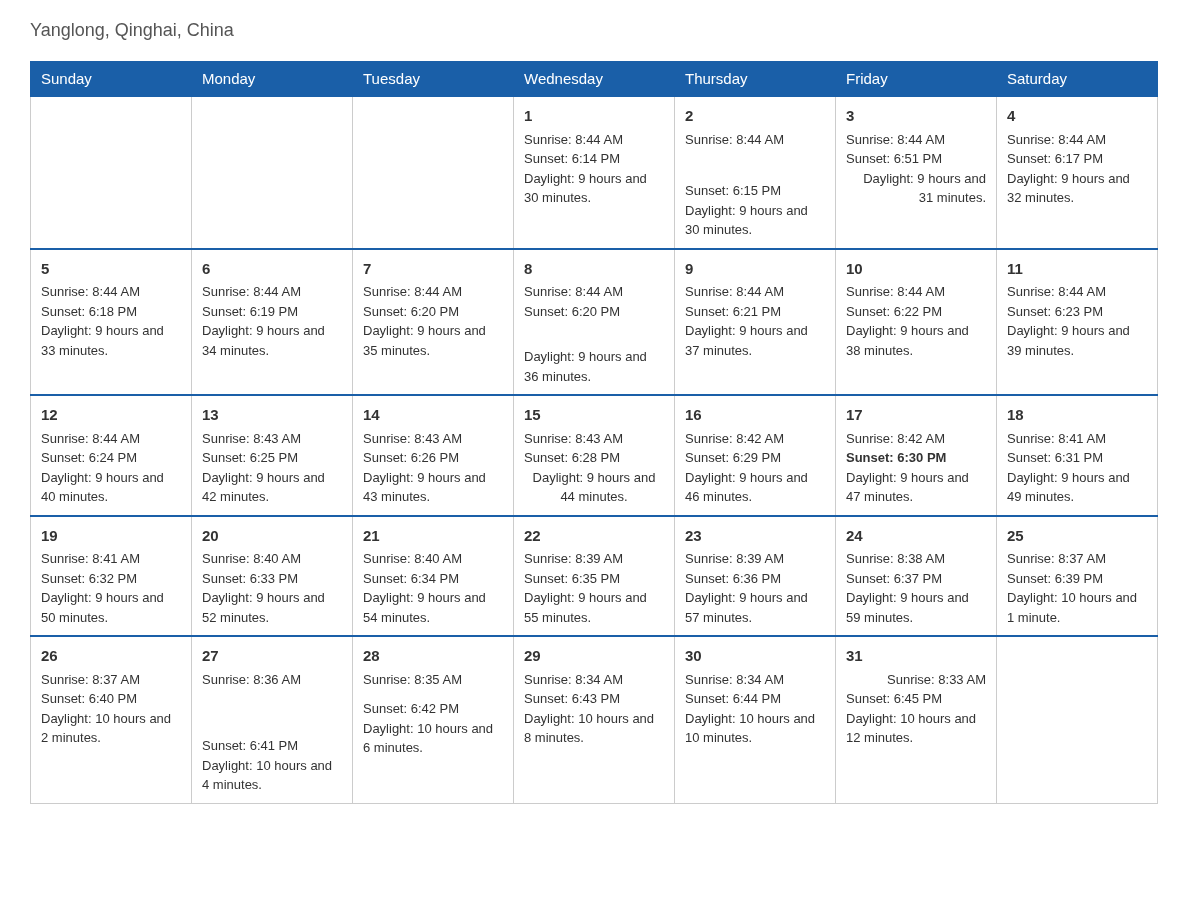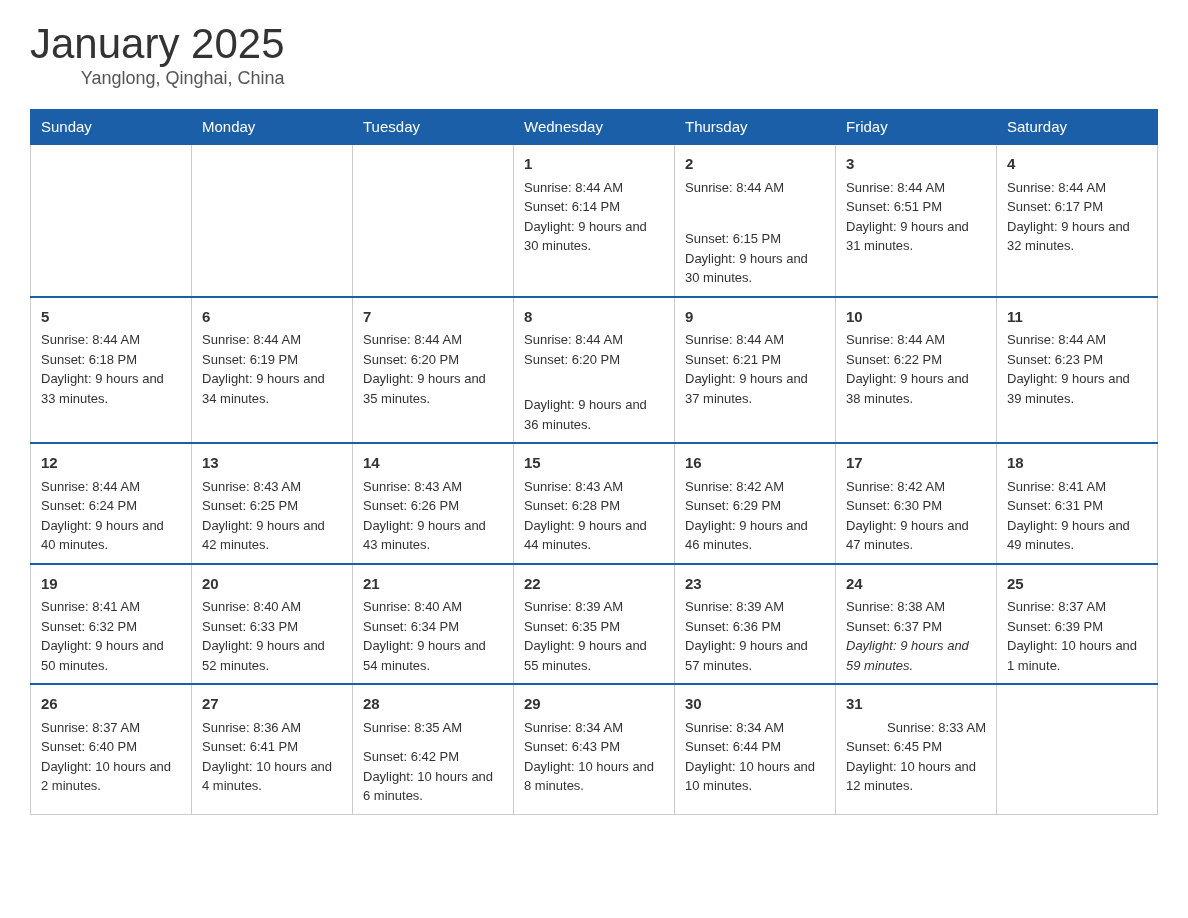--- a/index.html
+++ b/index.html
@@ -89,21 +89,20 @@
     }
     .empty-cell {
       background: #fff;
     }
   </style>
 </head>
 <body>
 
 <div class="header">
   <div class="title-block">
-    <div class="month-title">January 2025</div>
     <div class="location-title">Yanglong, Qinghai, China</div>
   </div>
 </div>
 
 <table class="calendar">
   <thead>
     <tr>
     <th>Sunday</th>
         <th>Monday</th>
         <th>Tuesday</th>
@@ -127,21 +126,21 @@
         <td>
           <span class="day-num">2</span>
           <span style="display: block;">Sunrise: 8:44 AM</span>
           <span style="display: block; margin-top: 32px;">Sunset: 6:15 PM</span>
           <span style="display: block;">Daylight: 9 hours and 30 minutes.</span>
         </td>
         <td>
           <span class="day-num">3</span>
           <span style="display: block;">Sunrise: 8:44 AM</span>
           <span style="display: block;">Sunset: 6:51 PM</span>
-          <span style="display: block;">Daylight: 9 hours and 31 minutes.</span>
+          <span style="display: block; text-align: right;">Daylight: 9 hours and 31 minutes.</span>
         </td>
         <td>
           <span class="day-num">4</span>
           <span style="display: block;">Sunrise: 8:44 AM</span>
           <span style="display: block;">Sunset: 6:17 PM</span>
           <span style="display: block;">Daylight: 9 hours and 32 minutes.</span>
         </td>
       </tr>
       <tr>
         <td>
@@ -203,32 +202,32 @@
         <td>
           <span class="day-num">14</span>
           <span style="display: block;">Sunrise: 8:43 AM</span>
           <span style="display: block;">Sunset: 6:26 PM</span>
           <span style="display: block;">Daylight: 9 hours and 43 minutes.</span>
         </td>
         <td>
           <span class="day-num">15</span>
           <span style="display: block;">Sunrise: 8:43 AM</span>
           <span style="display: block;">Sunset: 6:28 PM</span>
-          <span style="display: block;">Daylight: 9 hours and 44 minutes.</span>
+          <span style="display: block; text-align: center;">Daylight: 9 hours and 44 minutes.</span>
         </td>
         <td>
           <span class="day-num">16</span>
           <span style="display: block;">Sunrise: 8:42 AM</span>
           <span style="display: block;">Sunset: 6:29 PM</span>
           <span style="display: block;">Daylight: 9 hours and 46 minutes.</span>
         </td>
         <td>
           <span class="day-num">17</span>
           <span style="display: block;">Sunrise: 8:42 AM</span>
-          <span style="display: block;">Sunset: 6:30 PM</span>
+          <span style="display: block; font-weight: bold;">Sunset: 6:30 PM</span>
           <span style="display: block;">Daylight: 9 hours and 47 minutes.</span>
         </td>
         <td>
           <span class="day-num">18</span>
           <span style="display: block;">Sunrise: 8:41 AM</span>
           <span style="display: block;">Sunset: 6:31 PM</span>
           <span style="display: block;">Daylight: 9 hours and 49 minutes.</span>
         </td>
       </tr>
       <tr>
@@ -259,40 +258,40 @@
         <td>
           <span class="day-num">23</span>
           <span style="display: block;">Sunrise: 8:39 AM</span>
           <span style="display: block;">Sunset: 6:36 PM</span>
           <span style="display: block;">Daylight: 9 hours and 57 minutes.</span>
         </td>
         <td>
           <span class="day-num">24</span>
           <span style="display: block;">Sunrise: 8:38 AM</span>
           <span style="display: block;">Sunset: 6:37 PM</span>
-          <span style="display: block; font-style: italic;">Daylight: 9 hours and 59 minutes.</span>
+          <span style="display: block;">Daylight: 9 hours and 59 minutes.</span>
         </td>
         <td>
           <span class="day-num">25</span>
           <span style="display: block;">Sunrise: 8:37 AM</span>
           <span style="display: block;">Sunset: 6:39 PM</span>
           <span style="display: block;">Daylight: 10 hours and 1 minute.</span>
         </td>
       </tr>
       <tr>
         <td>
           <span class="day-num">26</span>
           <span style="display: block;">Sunrise: 8:37 AM</span>
           <span style="display: block;">Sunset: 6:40 PM</span>
           <span style="display: block;">Daylight: 10 hours and 2 minutes.</span>
         </td>
         <td>
           <span class="day-num">27</span>
           <span style="display: block;">Sunrise: 8:36 AM</span>
-          <span style="display: block;">Sunset: 6:41 PM</span>
+          <span style="display: block; margin-top: 47px;">Sunset: 6:41 PM</span>
           <span style="display: block;">Daylight: 10 hours and 4 minutes.</span>
         </td>
         <td>
           <span class="day-num">28</span>
           <span style="display: block;">Sunrise: 8:35 AM</span>
           <span style="display: block; margin-top: 10px;">Sunset: 6:42 PM</span>
           <span style="display: block;">Daylight: 10 hours and 6 minutes.</span>
         </td>
         <td>
           <span class="day-num">29</span>

